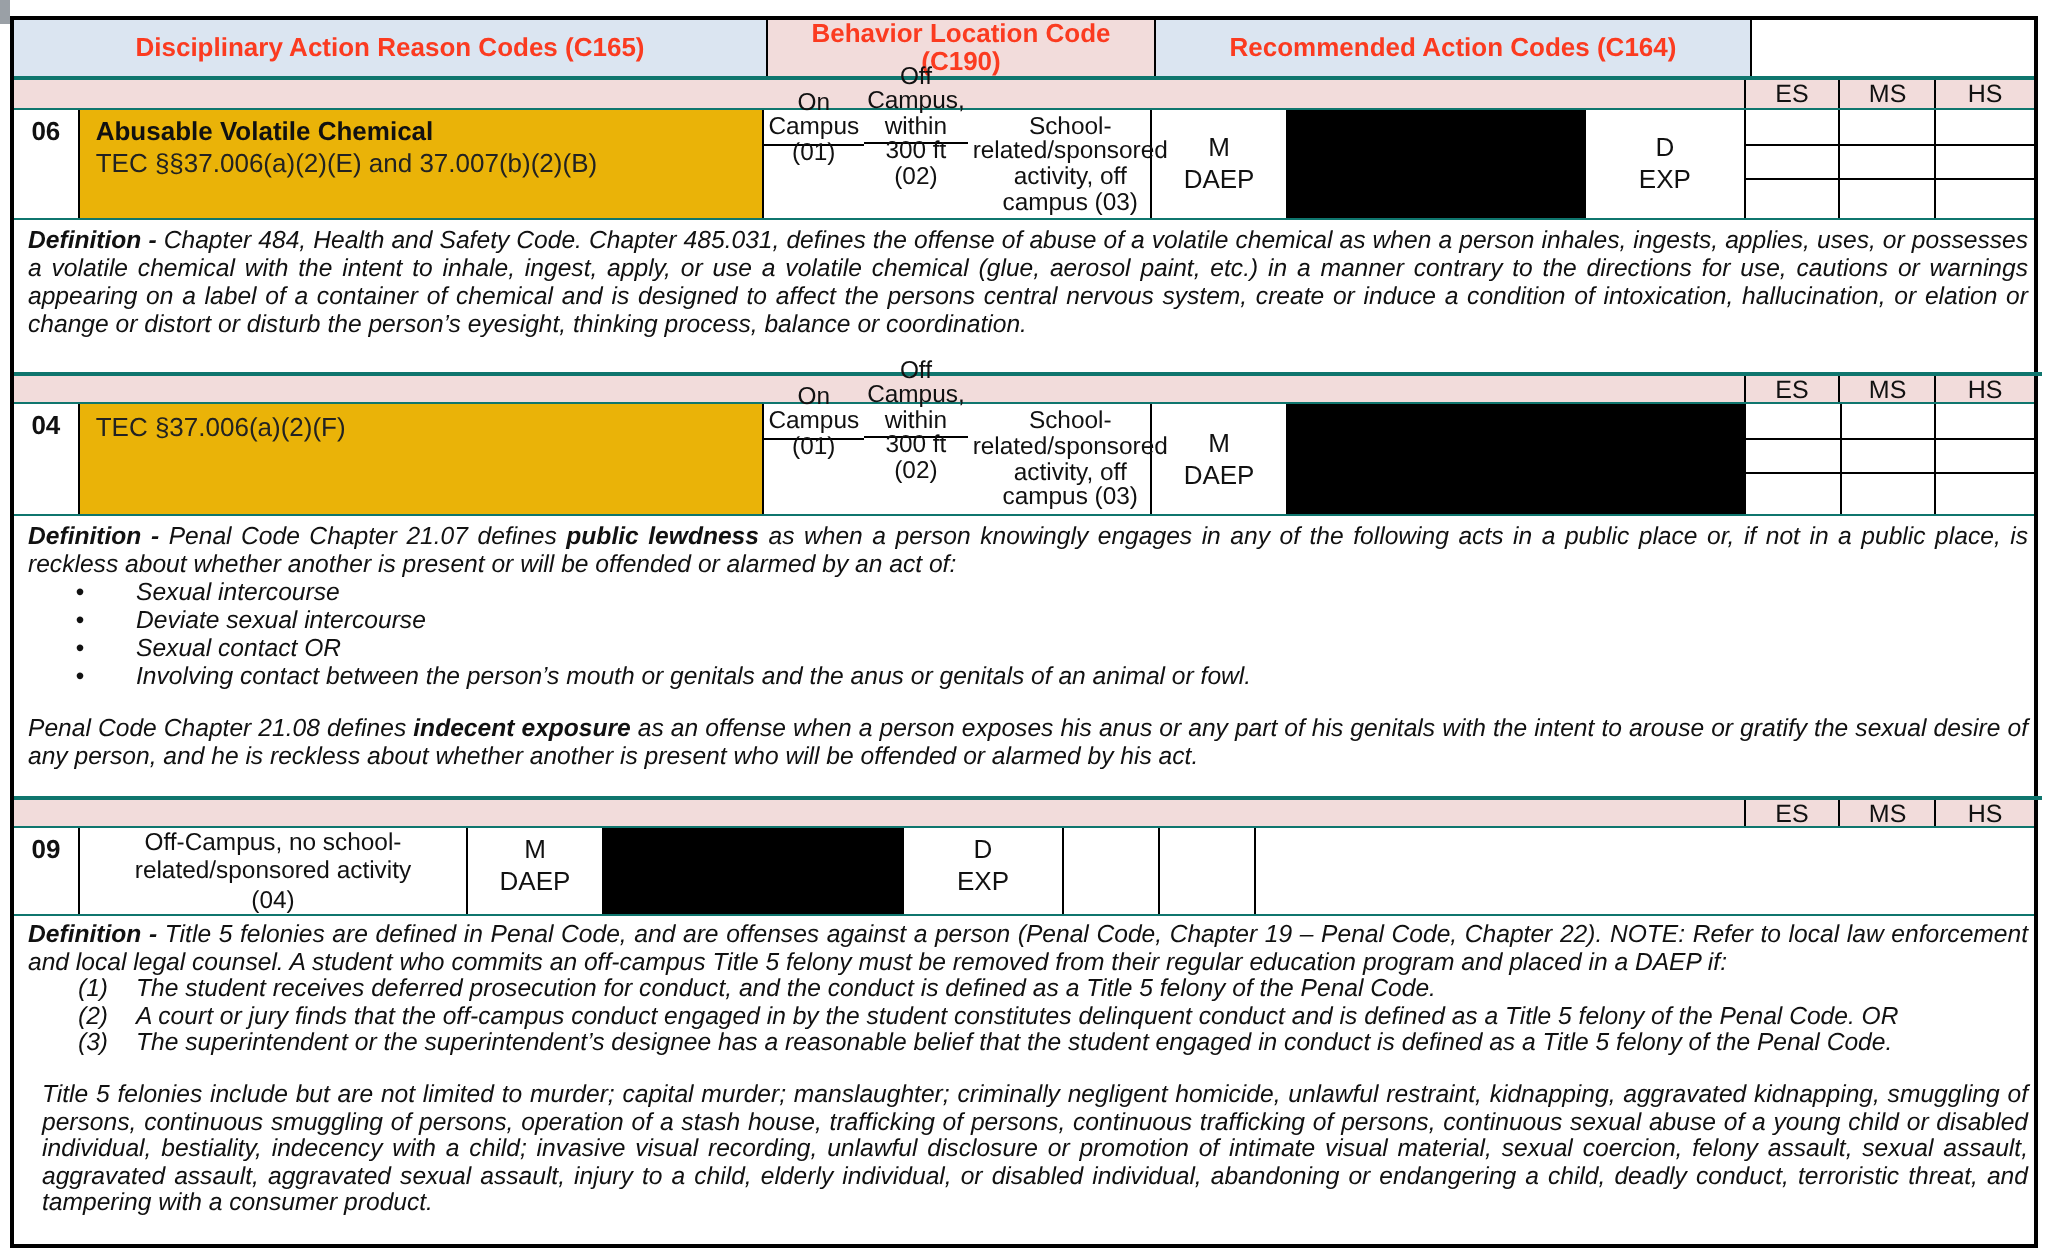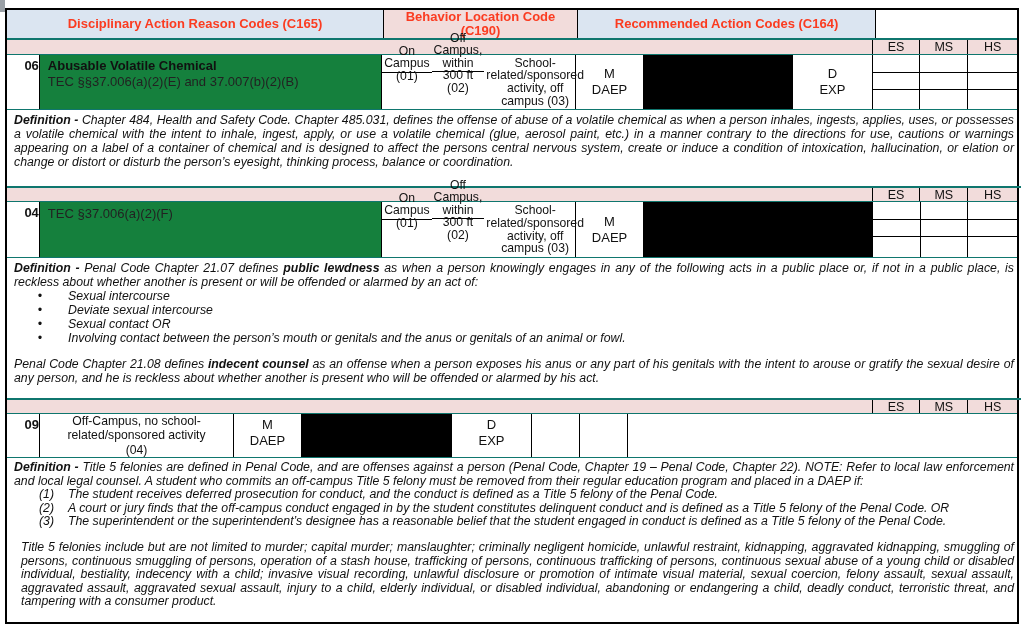--- a/index.html
+++ b/index.html
@@ -28,22 +28,22 @@
   
   .pinkband { height: 15px; background: #f2dcdb; }
   .pinkband.slim { height: 14px; }
   .pspacer { width: 869px; }
   .plvl { width: 48px; display: flex; align-items: center; justify-content: center;
           font-size: 12.5px; color: #111; }
   .plvl.last { width: 49px; }
 
   
   .coderow { background: #fff; }
-  .cell-code { width: 33px; font-weight: bold; font-size: 13px; text-align: right; padding-top: 3px; }
-  .cell-name { width: 344px; background: #15803d; padding: 3px 8px; }
+  .cell-code { width: 33px; font-weight: bold; font-size: 13px; text-align: center; padding-top: 3px; }
+  .cell-name { width: 344px; background: #eab308; padding: 3px 8px; }
   .name-title { font-weight: bold; font-size: 13px; color: #111; }
   .name-statute { font-size: 13px; color: #222; margin-top: 1px; }
 
   .locstack { width: 194px; display: flex; flex-direction: row; }
   .locsub { display: flex; align-items: center; justify-content: center; text-align: center;
             font-size: 12.2px; border-bottom: 1px solid #000; line-height: 1.03; padding: 0 2px; }
   .locsub:last-child { border-bottom: none; flex: 1; }
   .h18 { height: 18px; } .h17 { height: 17px; }
 
   .cell-loc-single { width: 194px; display: flex; align-items: center; justify-content: center;
@@ -195,21 +195,21 @@
     <div class="bullet-line">
       <span class="bullet-mark">•</span>
       <span class="bullet-text">Sexual contact OR</span>
     </div>
     <div class="bullet-line">
       <span class="bullet-mark">•</span>
       <span class="bullet-text">Involving contact between the person’s mouth or genitals and the anus or genitals of an animal or fowl.</span>
     </div>
     <div class="blank"></div>
     <p>
-      <span>Penal Code Chapter 21.08 defines </span><b>indecent counsel</b><span> as an offense when a person exposes his anus or any part of his genitals with the intent to arouse or gratify the sexual desire of any person, and he is reckless about whether another is present who will be offended or alarmed by his act.</span>
+      <span>Penal Code Chapter 21.08 defines </span><b>indecent exposure</b><span> as an offense when a person exposes his anus or any part of his genitals with the intent to arouse or gratify the sexual desire of any person, and he is reckless about whether another is present who will be offended or alarmed by his act.</span>
     </p>
   </div>
 
   <div class="band pinkband slim">
     <div class="c pspacer"></div>
     <div class="c plvl">ES</div>
     <div class="c plvl">MS</div>
     <div class="c plvl last">HS</div>
   </div>
 

